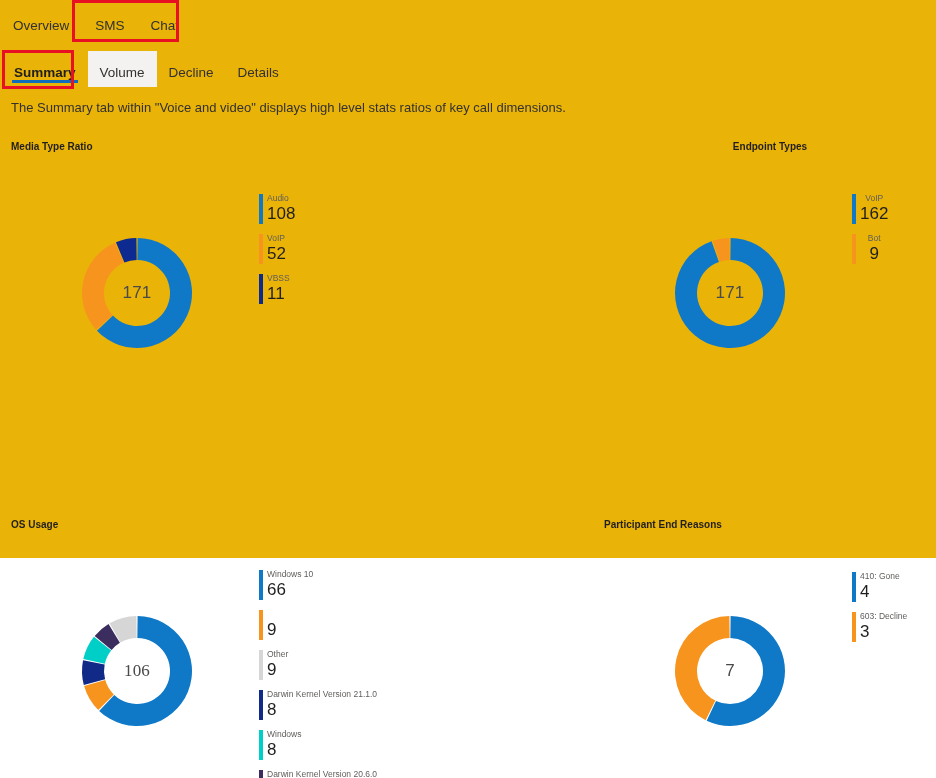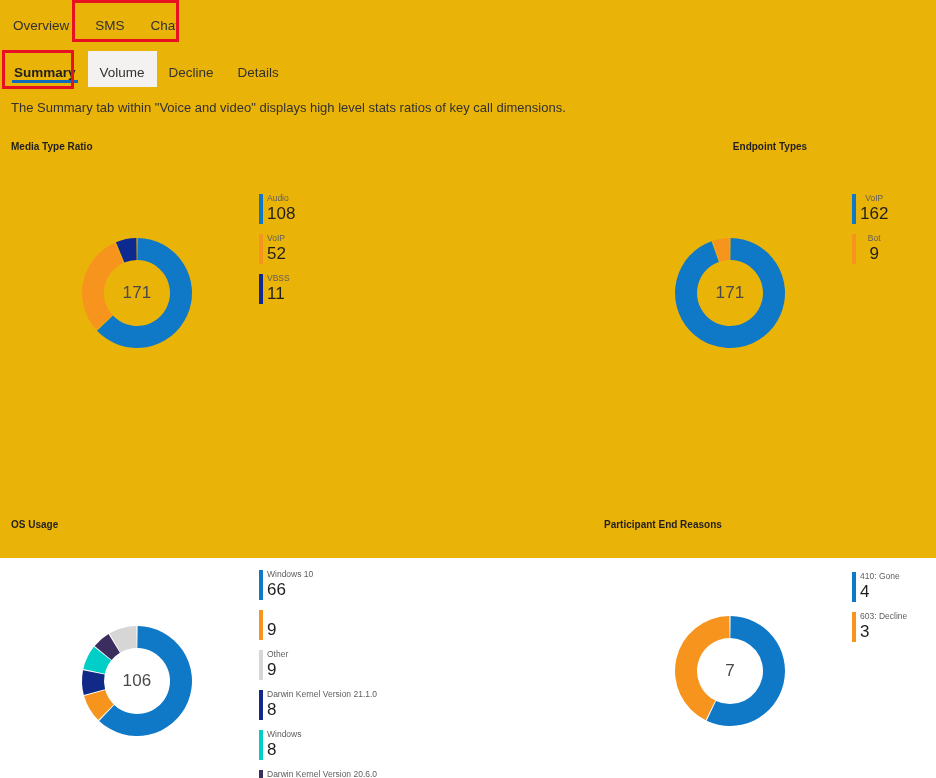--- a/index.html
+++ b/index.html
@@ -276,21 +276,21 @@
           <span class="legend-label">Bot</span>
           <span class="legend-value">9</span>
         </div>
       </div>
     </div>
   </div>
 
   <div class="panel" id="panel-os">
     <div class="panel-title">OS Usage</div>
     <div class="chart-body">
-      <div class="donut-wrap" style="left:67px; top:78px;">
+      <div class="donut-wrap" style="left:67px; top:68px;font-family:Liberation Serif, serif;">
         <div class="donut" style="width:118px;height:118px;">
           <svg width="118" height="118" viewBox="0 0 118 118">
             <g id="slices-os">
                 <path d="M 59.604987799240476 4.003327466447843 A 55 55 0 1 1 21.126094288091927 98.88191653024586 L 36.275656572855155 82.92914991814752 A 33 33 0 1 0 59.362992679544284 26.00199647986871 Z" fill="#0f79c8"></path>
                 <path d="M 20.257928015335274 98.03910678198281 A 55 55 0 0 1 6.1077198070816365 74.08000981411539 L 27.264631884248985 68.04800588846923 A 33 33 0 0 0 35.75475680920116 82.42346406918969 Z" fill="#f7941e"></path>
                 <path d="M 5.788785768065317 72.91282429857978 A 55 55 0 0 1 5.058034486179949 48.26387609489122 L 26.634820691707972 52.558325656934734 A 33 33 0 0 0 27.07327146083919 67.34769457914787 Z" fill="#122a87"></path>
                 <path d="M 5.307263588665492 47.07984661747369 A 55 55 0 0 1 15.912575949790103 24.817052661928138 L 33.14754556987406 38.49023159715688 A 33 33 0 0 0 26.784358153199292 51.847907970484215 Z" fill="#00cfc8"></path>
                 <path d="M 16.67496686542347 23.87747773640111 A 55 55 0 0 1 30.511559714794632 11.953121568840636 L 41.90693582887678 30.771872941304384 A 33 33 0 0 0 33.60498011925408 37.92648664184067 Z" fill="#3b2d5e"></path>
                 <path d="M 31.553401474261054 11.337811324206847 A 55 55 0 0 1 58.3950122007595 4.003327466447843 L 58.6370073204557 26.00199647986871 A 33 33 0 0 0 42.532040884556636 30.402686794524108 Z" fill="#d6d6d6"></path>
               </g>

